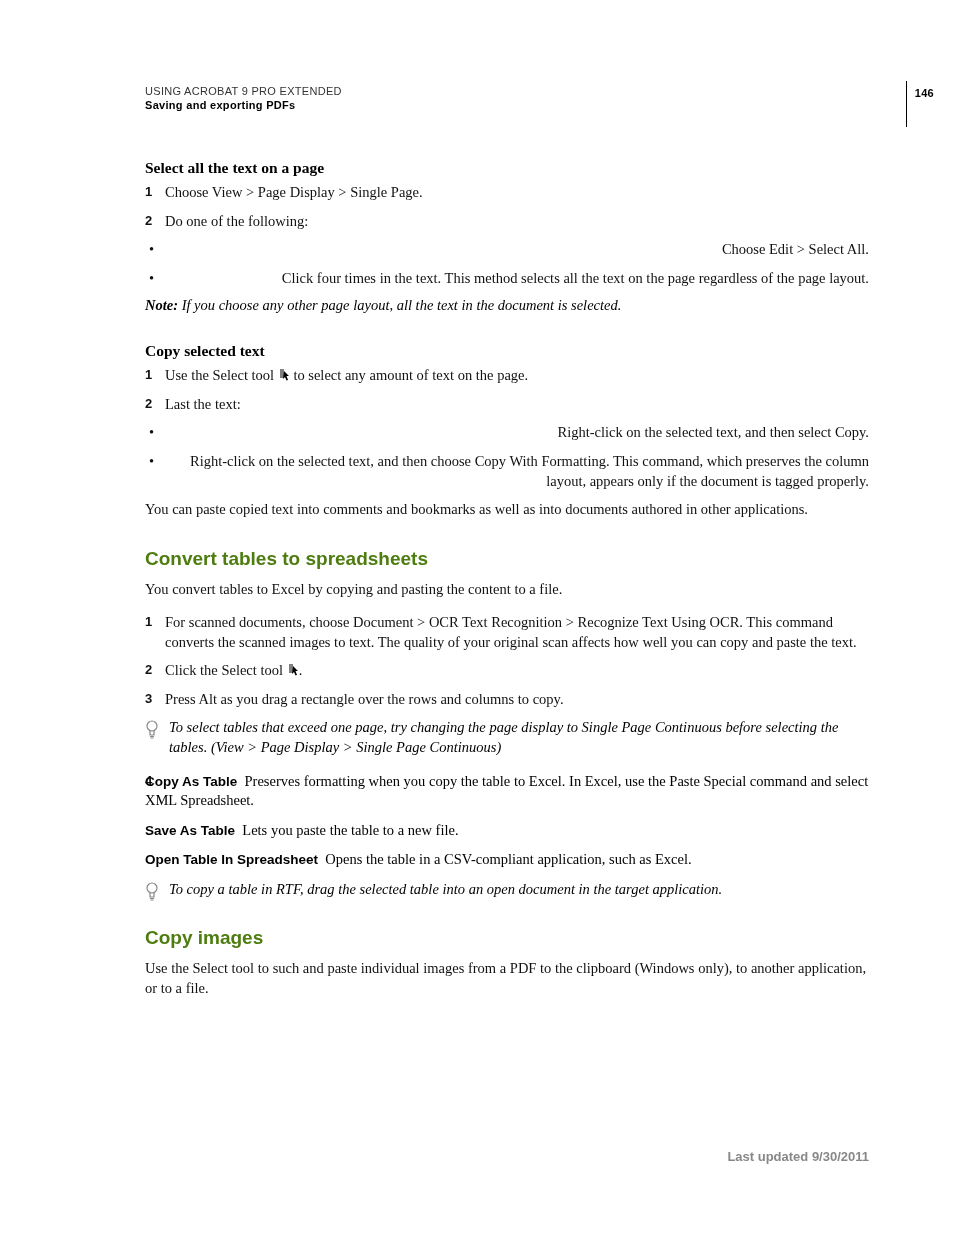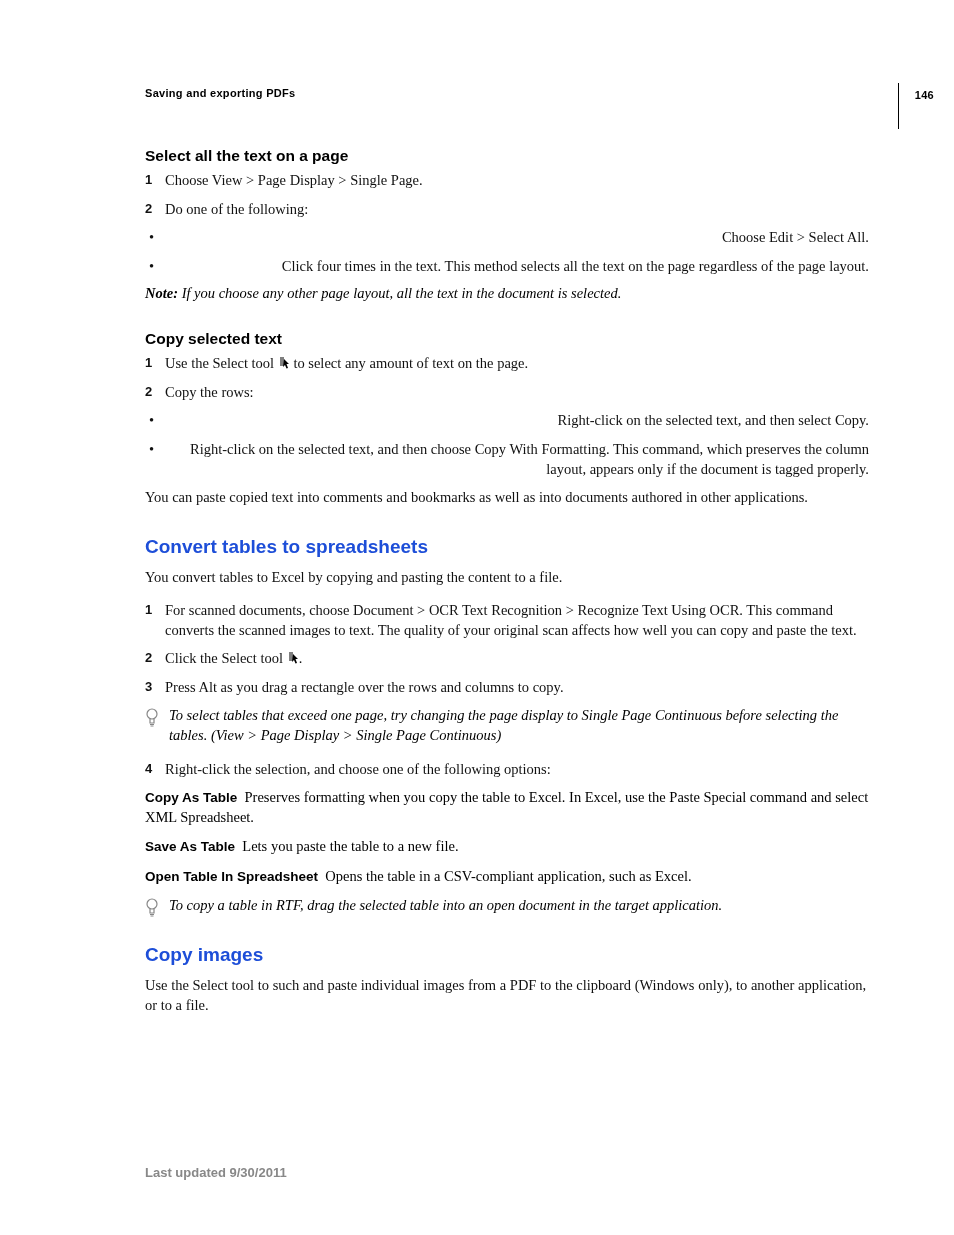--- a/index.html
+++ b/index.html
@@ -32,35 +32,35 @@
     margin-top: 2px;
   }
   .page-number {
     position: absolute;
     top: -4px;
     right: -65px;
     font-family: 'Myriad Pro', 'Segoe UI', Arial, sans-serif;
     font-weight: bold;
     font-size: 11px;
     border-left: 1px solid #000;
-    padding: 6px 0 28px 16px;
+    padding: 6px 0 28px 8px;
   }
   .h3 {
-    font-family: Liberation Sans, sans-serif;
+    font-family: Liberation Serif, serif;
     font-weight: bold;
     font-size: 15.5px;
     margin: 0 0 6px 0;
     color: #000;
   }
   .h2 {
     font-family: 'Myriad Pro', 'Segoe UI', Arial, sans-serif;
     font-weight: bold;
     font-size: 19px;
     margin: 0 0 10px 0;
-    color: #1d4ed8;
+    color: #4d7c0f;
   }
   .body, li, .para {
     font-size: 14.5px;
     line-height: 1.35;
     color: #111;
   }
   .para { margin: 0 0 14px 0; }
   ol.numlist {
     list-style: none;
     padding: 0;
@@ -131,34 +131,35 @@
     font-weight: bold;
     font-size: 13.5px;
   }
   .select-icon {
     display: inline-block;
     vertical-align: -2px;
     width: 12px;
     height: 14px;
   }
   .footer {
-    text-align: left;
+    text-align: right;
     font-family: 'Myriad Pro', 'Segoe UI', Arial, sans-serif;
     font-weight: bold;
     font-size: 13px;
     color: #888;
     margin-top: 150px;
   }
 </style>
 </head>
 <body>
 
 <div class="page">
 
   <div class="header">
+    <div class="header-line1">USING ACROBAT 9 PRO EXTENDED</div>
     <div class="header-line2">Saving and exporting PDFs</div>
     <div class="page-number">146</div>
   </div>
 
   <div class="section">
     <div class="h3">Select all the text on a page</div>
     <ol class="numlist">
       <li><span class="num">1</span><span>Choose View &gt; Page Display &gt; Single Page.</span></li>
       <li><span class="num">2</span><span>Do one of the following:</span></li>
     </ol>
@@ -175,21 +176,21 @@
 
   <div class="section">
     <div class="h3">Copy selected text</div>
     <ol class="numlist">
       <li><span class="num">1</span>
         <span>Use the Select tool </span><svg class="select-icon" viewBox="0 0 12 14">
             <path d="M3 1 L3 10 M5 1 L5 10" stroke="#000" stroke-width="1" fill="none"></path>
             <path d="M6 3 L11 8 L8.5 8 L10 12 L8.5 12.5 L7 9 L5 11 Z" fill="#000"></path>
           </svg><span> to select any amount of text on the page.</span>
       </li>
-      <li><span class="num">2</span><span>Copy the rows:</span></li>
+      <li><span class="num">2</span><span>Last the text:</span></li>
     </ol>
     <ul class="bullets">
       <li>Right-click on the selected text, and then select Copy.</li>
       <li>Right-click on the selected text, and then choose Copy With Formatting. This command, which preserves the column layout, appears only if the document is tagged properly.</li>
     </ul>
     <div class="para">You can paste copied text into comments and bookmarks as well as into documents authored in other applications.</div>
   </div>
 
   <div class="section">
     <div class="h2">Convert tables to spreadsheets</div>
@@ -207,21 +208,21 @@
     <div class="tip">
       <svg class="tip-icon" viewBox="0 0 14 20">
           <circle cx="7" cy="6" r="5" fill="none" stroke="#888" stroke-width="1.2"></circle>
           <path d="M5 11 L5 15 L9 15 L9 11" fill="none" stroke="#888" stroke-width="1.2"></path>
           <line x1="5" y1="16.5" x2="9" y2="16.5" stroke="#888" stroke-width="1"></line>
           <line x1="5.5" y1="18" x2="8.5" y2="18" stroke="#888" stroke-width="1"></line>
         </svg>
       <span>To select tables that exceed one page, try changing the page display to Single Page Continuous before selecting the tables. (View &gt; Page Display &gt; Single Page Continuous)</span>
     </div>
     <ol class="numlist">
-      <li><span class="num">4</span><span>Right-click the selection, and choose one of the following options:</span></li>
+      <li><span class="num">4</span></li>
     </ol>
     <div class="def"><span class="def-term">Copy As Table</span>&nbsp; <span>Preserves formatting when you copy the table to Excel. In Excel, use the Paste Special command and select XML Spreadsheet.</span></div>
     <div class="def"><span class="def-term">Save As Table</span>&nbsp; <span>Lets you paste the table to a new file.</span></div>
     <div class="def"><span class="def-term">Open Table In Spreadsheet</span>&nbsp; <span>Opens the table in a CSV-compliant application, such as Excel.</span></div>
     <div class="tip">
       <svg class="tip-icon" viewBox="0 0 14 20">
           <circle cx="7" cy="6" r="5" fill="none" stroke="#888" stroke-width="1.2"></circle>
           <path d="M5 11 L5 15 L9 15 L9 11" fill="none" stroke="#888" stroke-width="1.2"></path>
           <line x1="5" y1="16.5" x2="9" y2="16.5" stroke="#888" stroke-width="1"></line>
           <line x1="5.5" y1="18" x2="8.5" y2="18" stroke="#888" stroke-width="1"></line>

